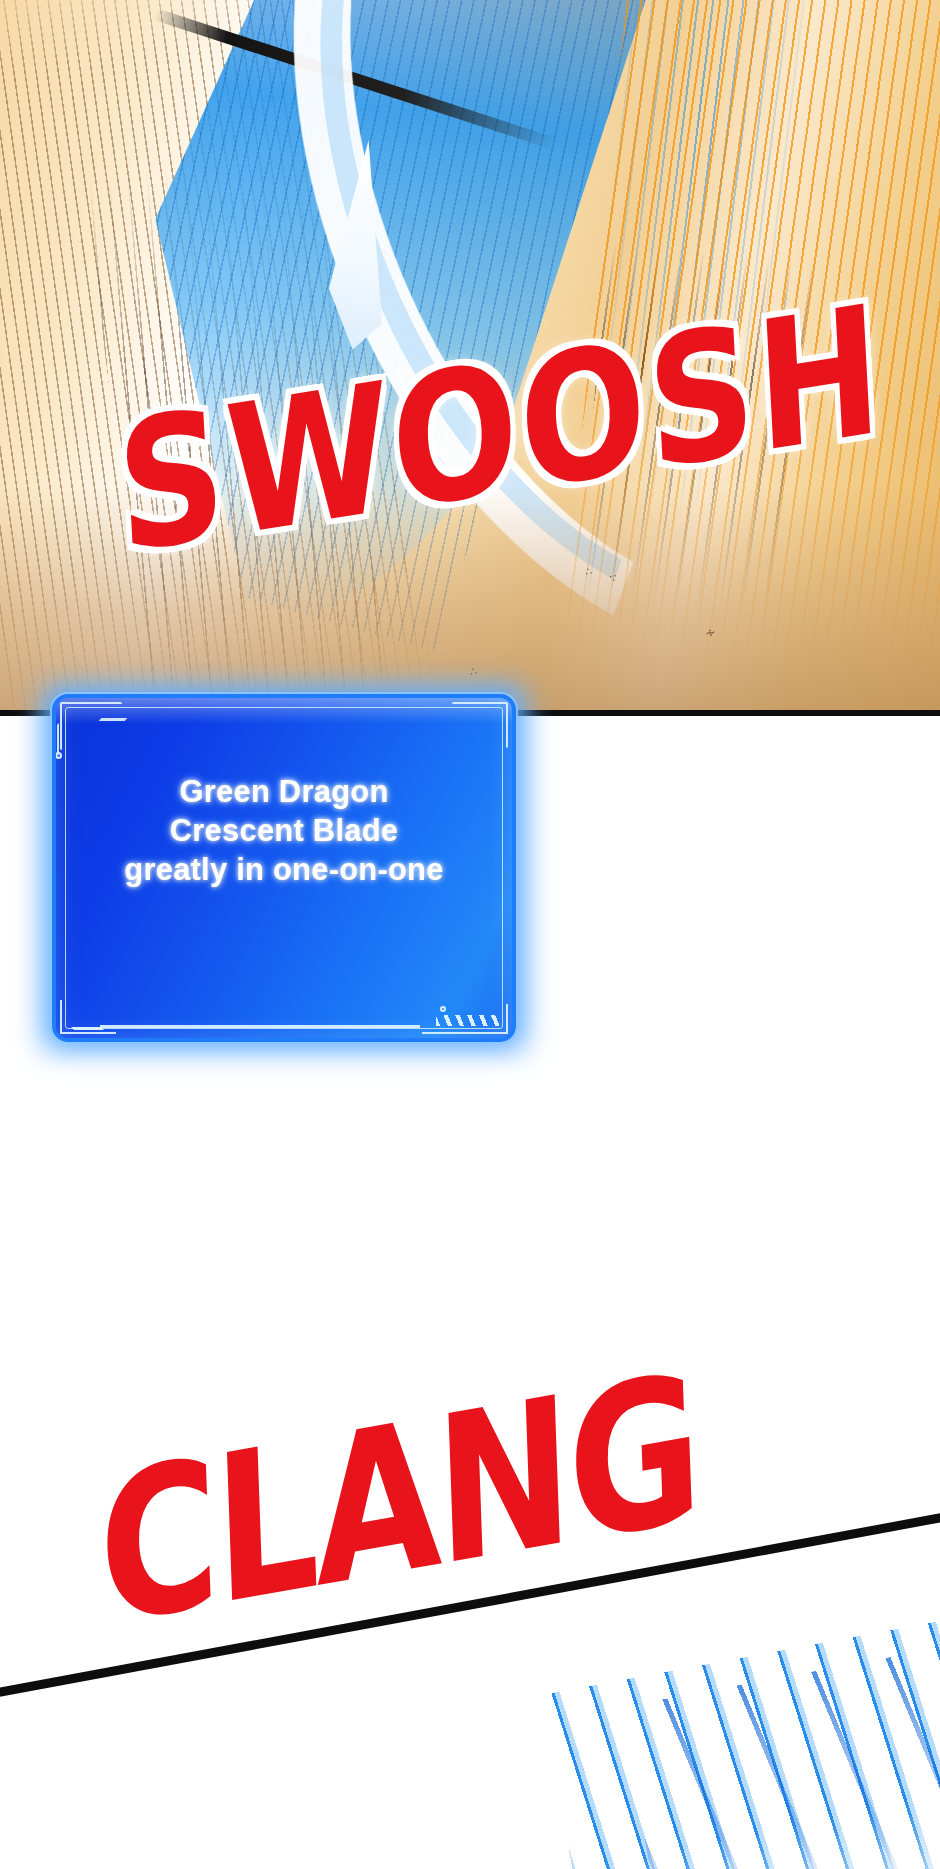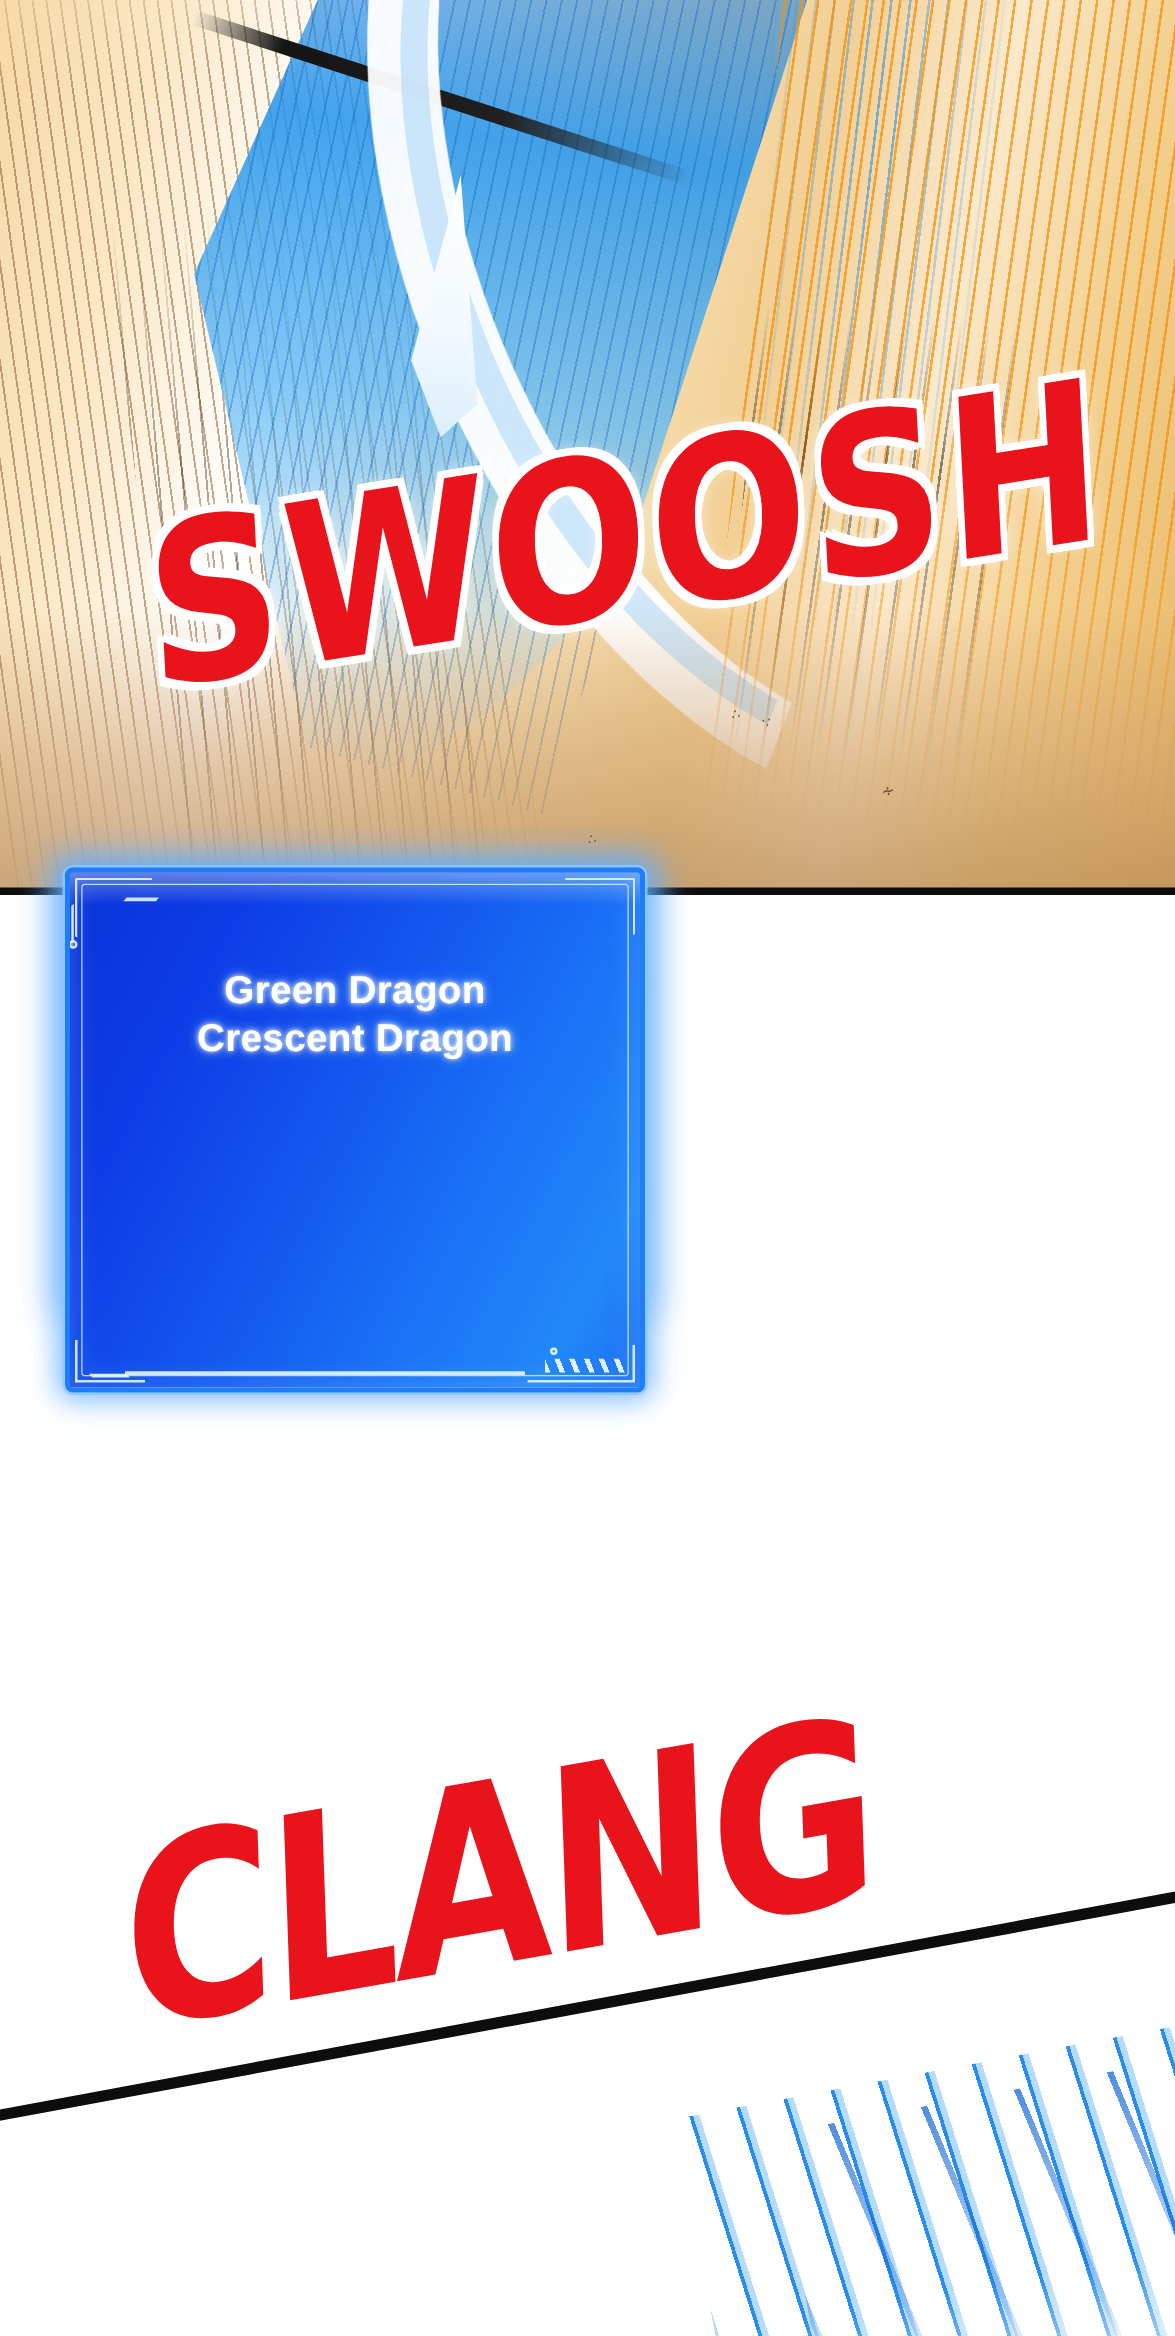--- a/index.html
+++ b/index.html
@@ -270,30 +270,30 @@
   .skill-glow {
     position: absolute;
     inset: 0;
     border-radius: 10px;
     background: rgba(120,185,255,.55);
     filter: blur(14px);
   }
   .skill-box {
     position: absolute;
     left: 14px; top: 12px;
-    width: 464px; height: 420px;
+    width: 464px; height: 348px;
     background: linear-gradient(118deg,
         #0a32d8 0%,
         #0d3ce6 22%,
         #1456ef 46%,
         #1a74f6 70%,
         #2288f8 88%,
         #1b6ef2 100%);
     border: 4px solid #1f7dfc;
-    border-radius: 6px;
+    border-radius: 16px;
     box-shadow:
       0 0 0 2px rgba(140,200,255,.85),
       0 0 22px 6px rgba(90,170,255,.8),
       inset 0 0 26px rgba(160,210,255,.28);
     overflow: hidden;
   }
   
   .skill-inner-frame {
     position: absolute;
     left: 9px; top: 9px; right: 9px; bottom: 9px;
@@ -533,21 +533,22 @@
       <div class="corner-bl"></div>
       <div class="corner-bl-diag"></div>
 
       <div class="corner-br"></div>
       <div class="corner-br-hatch"></div>
       <div class="corner-br-dot"></div>
       <div class="skill-bottom-rail"></div>
 
       <div class="skill-text">
         <span class="ln">Green Dragon</span>
-        <span class="ln">Crescent Dragon</span>
+        <span class="ln">Crescent Blade</span>
+        <span class="ln">greatly in one-on-one</span>
       </div>
     </div>
   </div>
 
   <div class="panel-2">
     <div class="panel-2-lines"></div>
     <div class="panel-2-lines-2"></div>
     <div class="panel-2-edge"></div>
   </div>
 

